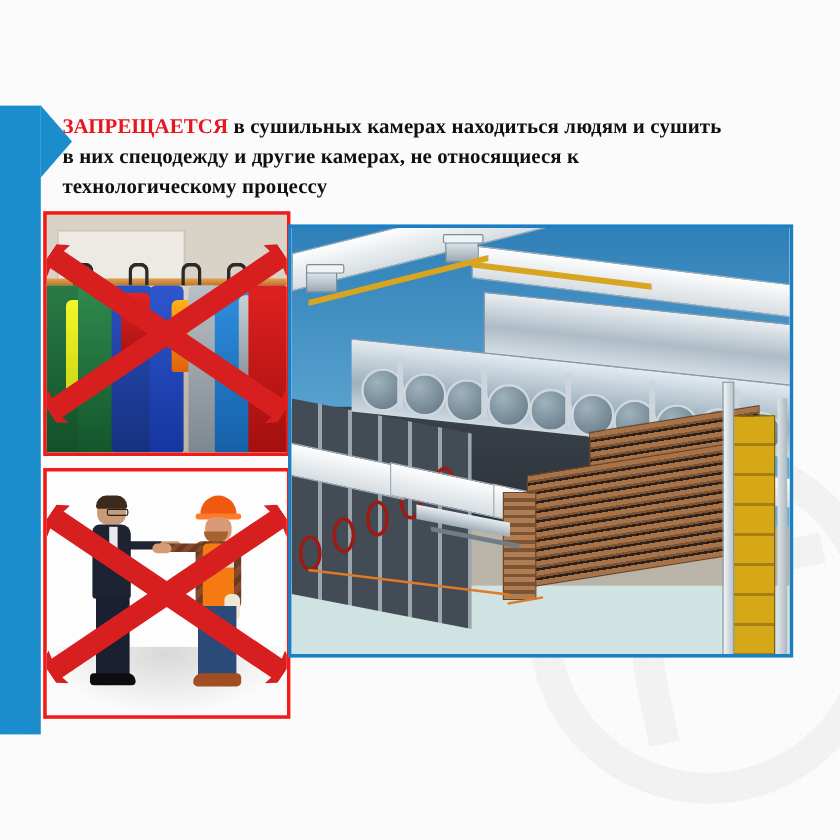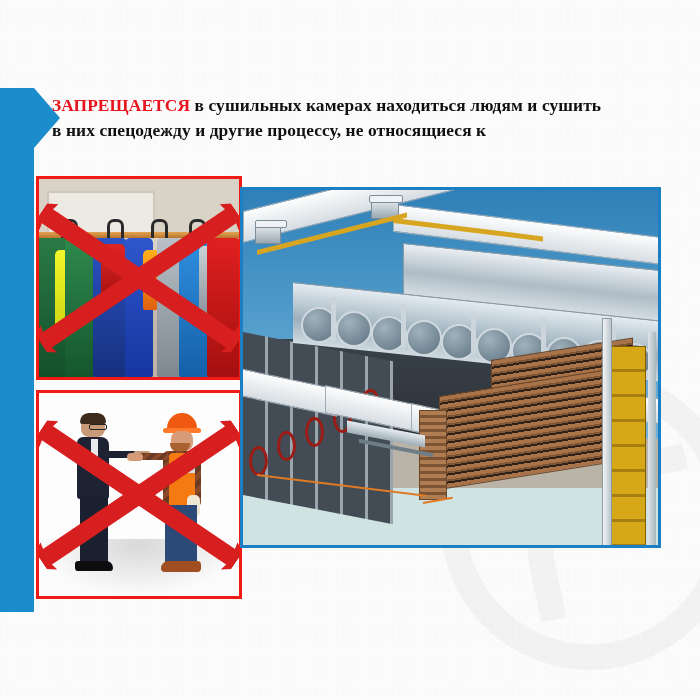--- a/index.html
+++ b/index.html
@@ -108,21 +108,22 @@
 
 <div class="slide">
 
   <div class="watermark"></div>
 
   <div class="blue-bar"></div>
   <div class="chevron"></div>
 
   <div class="caption">
     <span class="warn">ЗАПРЕЩАЕТСЯ</span><span> в сушильных камерах находиться людям и сушить</span><br>
-    <span>в них спецодежду и другие процессу, не относящиеся к</span><br>
+    <span>в них спецодежду и другие камерах, не относящиеся к</span><br>
+    <span>технологическому процессу</span>
   </div>
 
   <div class="ph red photo-clothes">
     <div class="cl-scene">
       <div class="cl-wall"></div>
       <div class="cl-win"></div>
       <div class="cl-rail"></div>
 
       <div class="cl-hook" style="left:22px;"></div>
       <div class="cl-hook" style="left:68px;"></div>

